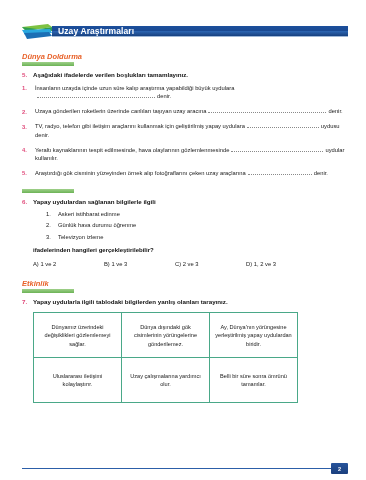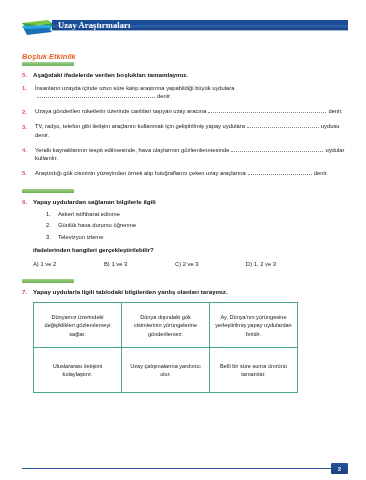--- a/index.html
+++ b/index.html
@@ -16,24 +16,23 @@
   .page {
     width: 366px;
     height: 480px;
     padding: 0;
     position: relative;
   }
 
   
   .header {
     display: flex;
-    align-items: flex-start;
+    align-items: center;
     margin: 20px 18px 0 22px;
     height: 23px;
-    font-family: Liberation Serif, serif;
   }
   .logo {
     width: 30px;
     position: relative;
     flex: 0 0 30px;
     overflow: hidden;
   }
   .logo svg { display: block; }
   .title-bar {
     flex: 1 1 auto;
@@ -202,21 +201,21 @@
         <polygon points="0,6 28,5 30,9 3,11" fill="#29a8df"></polygon>
         <polygon points="2,9 27,8 30,12 5,15" fill="#1b6fb5"></polygon>
       </svg>
     </div>
     <div class="title-bar">
       <span class="title-text">Uzay Araştırmaları</span>
     </div>
   </div>
 
   <div class="section" style="margin-top:9px;">
-    <div class="sec-head">Boşluk Etkinlik</div>
+    <div class="sec-head">Dünya Doldurma</div>
     <div class="sec-rule"></div>
 
     <div class="q-row">
       <span class="q-num">5.</span>
       <span class="q-text">Aşağıdaki ifadelerde verilen boşlukları tamamlayınız.</span>
     </div>
 
     <div class="fib-list">
 
       <div class="fib-item">
@@ -286,20 +285,21 @@
 
     <div class="options">
       <span class="opt">A) 1 ve 2</span>
       <span class="opt">B) 1 ve 3</span>
       <span class="opt">C) 2 ve 3</span>
       <span class="opt">D) 1, 2 ve 3</span>
     </div>
   </div>
 
   <div class="section" style="margin-top:12px;">
+    <div class="sec-head">Etkinlik</div>
     <div class="sec-rule"></div>
 
     <div class="q-row">
       <span class="q-num">7.</span>
       <span class="q-text">Yapay uydularla ilgili tablodaki bilgilerden yanlış olanları tarayınız.</span>
     </div>
   </div>
 
   <div class="tbl-wrap">
     <table class="grid">

